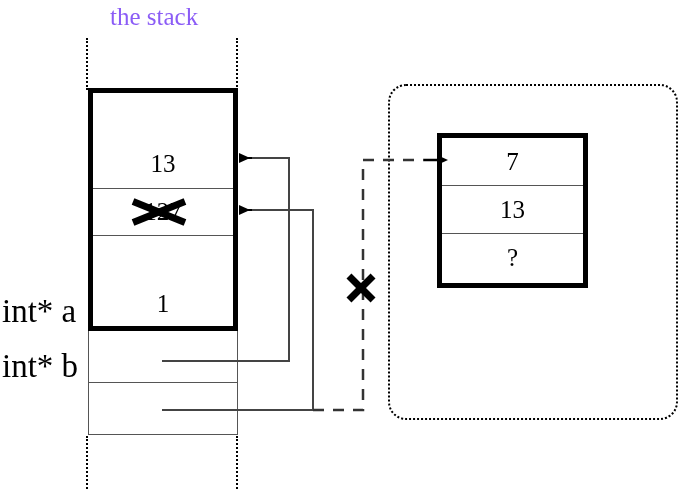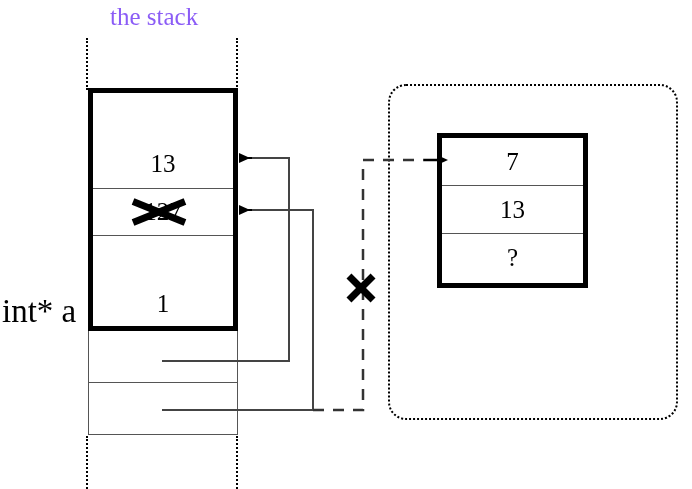--- a/index.html
+++ b/index.html
@@ -204,20 +204,21 @@
 
     <div class="stack-cell last" style="top:190px;height:43px;line-height:42px;">1</div>
   </div>
 
   <div id="stack-tail">
     <div class="tail-cell" style="top:0px;"></div>
     <div class="tail-cell last" style="top:52px;"></div>
   </div>
 
   <div class="var-label" id="label-a">int* a</div>
+  <div class="var-label" id="label-b">int* b</div>
 
   <div id="heap-region"></div>
   <div id="heap-block">
     <div class="heap-cell" style="top:0px;">7</div>
     <div class="heap-cell" style="top:48px;">13</div>
     <div class="heap-cell last" style="top:96px;height:49px;line-height:47px;">?</div>
   </div>
 
   <svg id="connectors" viewBox="0 0 692 489">
     <defs>

